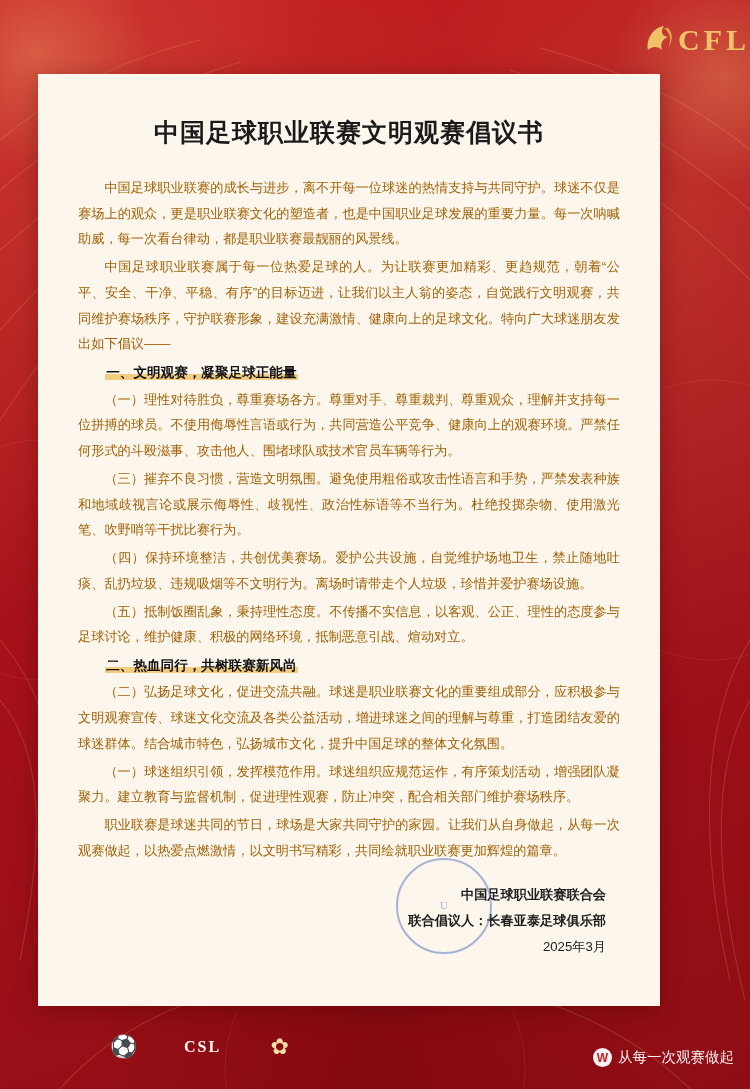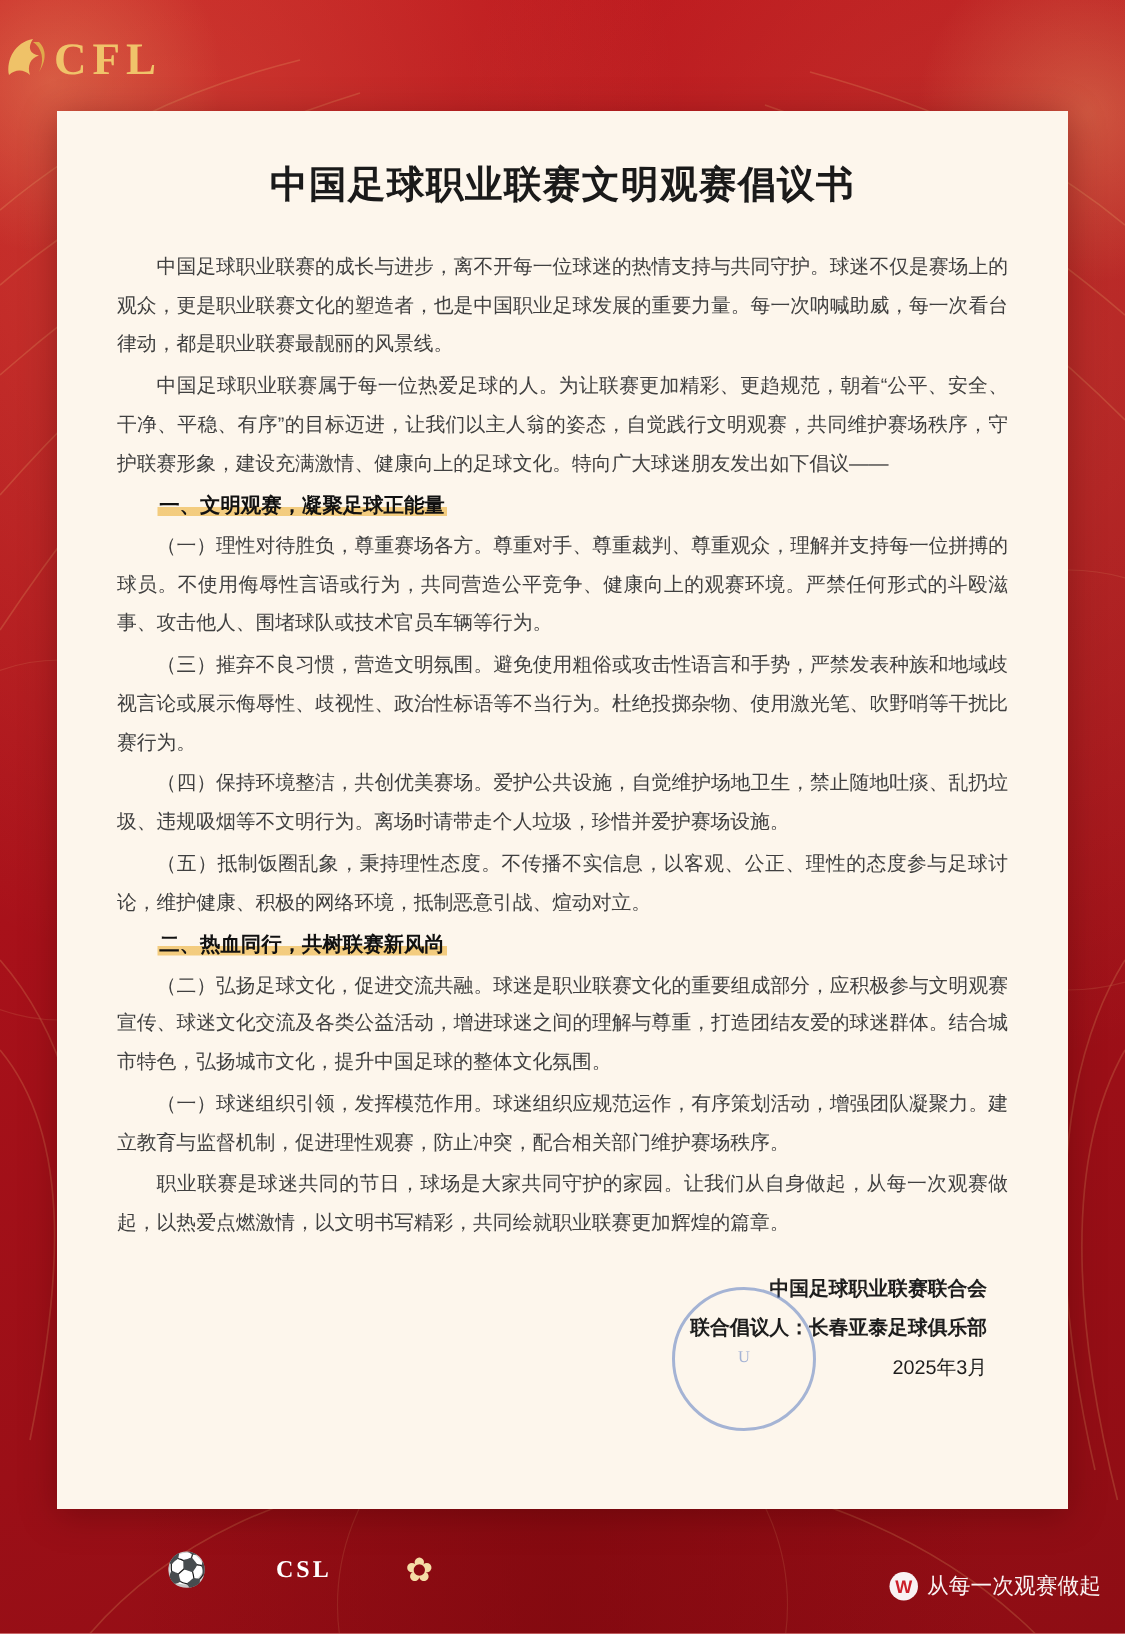--- a/index.html
+++ b/index.html
@@ -25,52 +25,52 @@
   .bg-lines {
     position: absolute; inset: 0;
     opacity: .35;
   }
   .bg-lines svg { width: 100%; height: 100%; display: block; }
 
   
   .logo-bar {
     position: absolute; top: 10px; left: 0; right: 0;
     height: 60px;
-    display: flex; align-items: center; justify-content: flex-start;
+    display: flex; align-items: center; justify-content: flex-end;
     z-index: 5;
   }
   .logo-wrap { display: flex; align-items: center; gap: 2px; }
   .logo-text {
     font-size: 30px; font-weight: bold; color: #f0c36a;
     letter-spacing: 4px; font-family: "Liberation Serif", serif;
   }
 
   
   .doc {
     position: absolute;
     left: 38px; top: 74px;
-    width: 674px; height: 932px;
+    width: 622px; height: 932px;
     background: #fdf6ec;
     box-shadow: 0 4px 22px rgba(60,0,0,0.35);
     z-index: 4;
-    padding: 18px 40px 20px 40px;
+    padding: 28px 40px 20px 40px;
   }
   .doc-title {
     text-align: center;
     font-family: "Liberation Serif", "DejaVu Serif", serif;
     font-size: 25px;
     font-weight: bold;
     color: #1a1a1a;
     letter-spacing: 1px;
     margin: 14px 0 26px 0;
   }
   .para {
     font-size: 13.2px;
     line-height: 1.95;
-    color: #404040;
+    color: #a16207;
     text-align: justify;
     text-indent: 2em;
     margin: 0 0 2px 0;
     font-family: "Liberation Sans", "DejaVu Sans", sans-serif;
   }
   .section-head {
     font-size: 13.6px;
     font-weight: bold;
     color: #111;
     line-height: 1.95;

